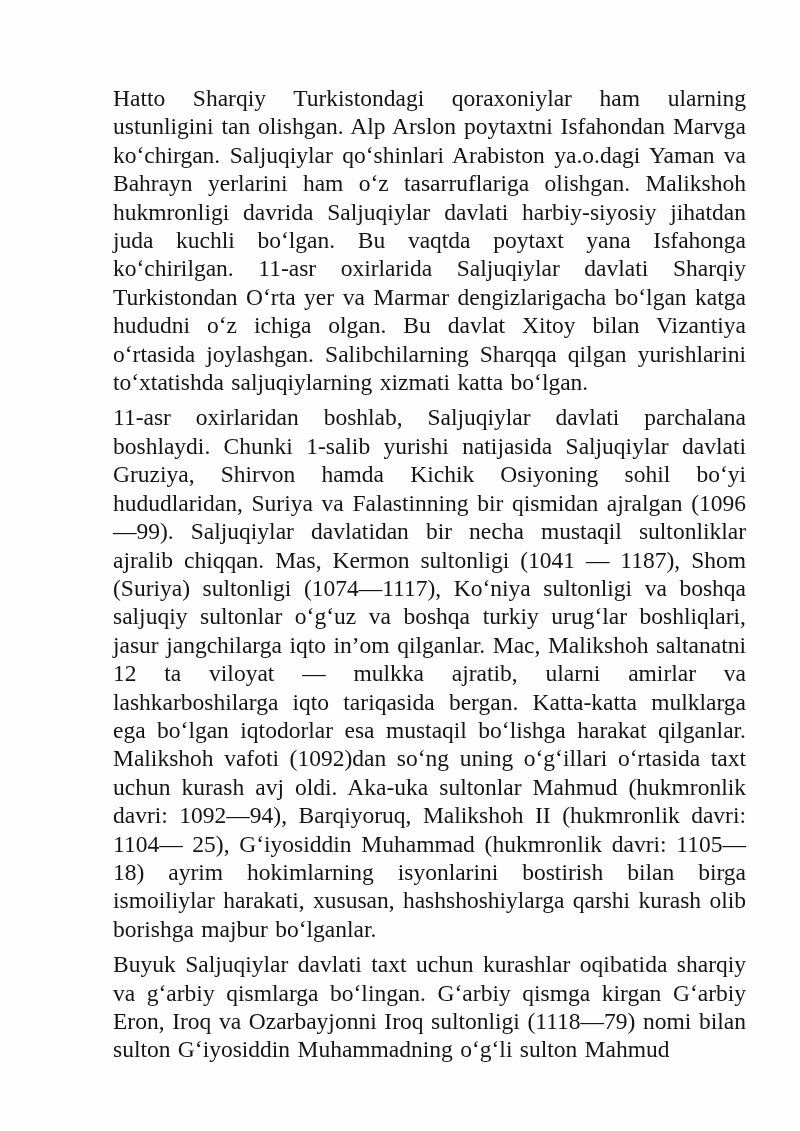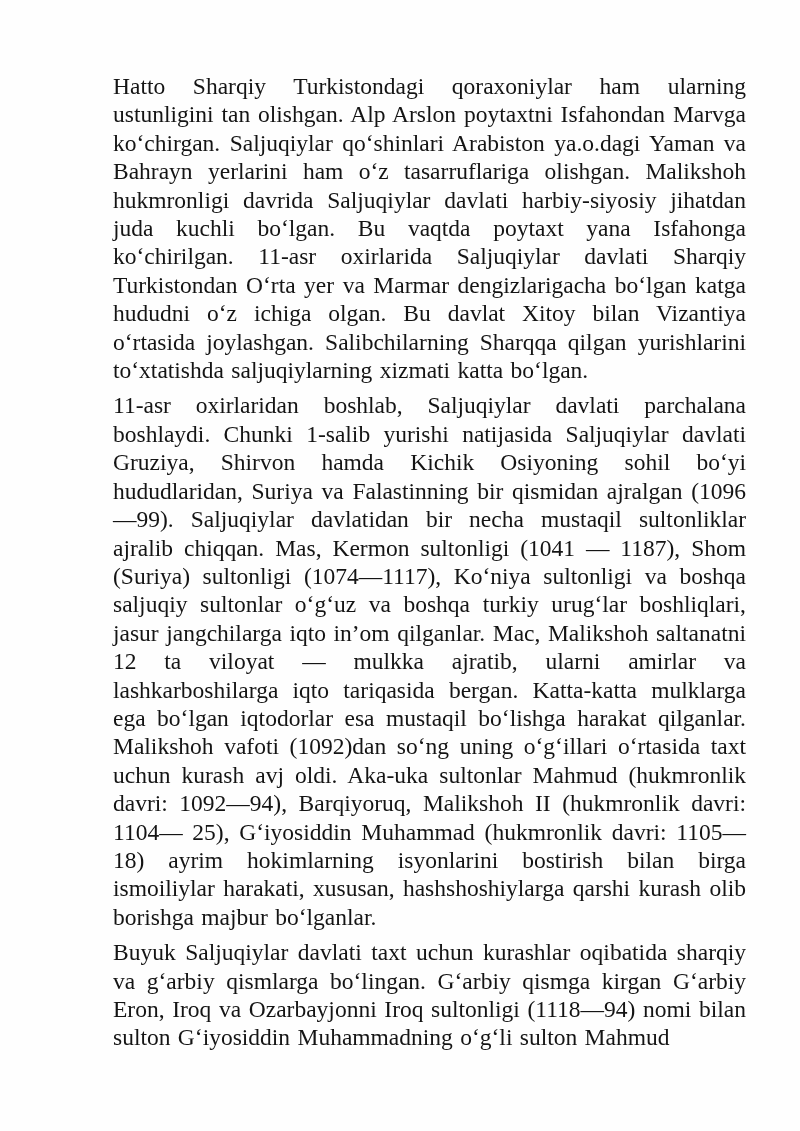--- a/index.html
+++ b/index.html
@@ -11,21 +11,21 @@
     position: relative;
     width: 800px;
     height: 1131px;
     background: #fefefe;
     overflow: hidden;
     font-family: "Liberation Serif", "DejaVu Serif", serif;
   }
   .text-block {
     position: absolute;
     left: 113px;
-    top: 72px;
+    top: 84px;
     width: 633px;
     color: #141414;
     font-size: 23.5px;
     line-height: 28.4px;
     text-align: justify;
     text-justify: inter-word;
   }
   .text-block p {
     margin: 0 0 7px 0;
     word-spacing: 1.5px;
@@ -34,15 +34,15 @@
     margin-bottom: 0;
   }
 </style>
 </head>
 <body>
 
 <div class="page">
   <div class="text-block">
     <p>Hatto Sharqiy Turkistondagi qoraxoniylar ham ularning ustunligini tan olishgan. Alp Arslon poytaxtni Isfahondan Marvga koʻchirgan. Saljuqiylar qoʻshinlari Arabiston ya.o.dagi Yaman va Bahrayn yerlarini ham oʻz tasarruflariga olishgan. Malikshoh hukmronligi davrida Saljuqiylar davlati harbiy-siyosiy jihatdan juda kuchli boʻlgan. Bu vaqtda poytaxt yana Isfahonga koʻchirilgan. 11-asr oxirlarida Saljuqiylar davlati Sharqiy Turkistondan Oʻrta yer va Marmar dengizlarigacha boʻlgan katga hududni oʻz ichiga olgan. Bu davlat Xitoy bilan Vizantiya oʻrtasida joylashgan. Salibchilarning Sharqqa qilgan yurishlarini toʻxtatishda saljuqiylarning xizmati katta boʻlgan.</p>
     <p>11-asr oxirlaridan boshlab, Saljuqiylar davlati parchalana boshlaydi. Chunki 1-salib yurishi natijasida Saljuqiylar davlati Gruziya, Shirvon hamda Kichik Osiyoning sohil boʻyi hududlaridan, Suriya va Falastinning bir qismidan ajralgan (1096—99). Saljuqiylar davlatidan bir necha mustaqil sultonliklar ajralib chiqqan. Mas, Kermon sultonligi (1041 — 1187), Shom (Suriya) sultonligi (1074—1117), Koʻniya sultonligi va boshqa saljuqiy sultonlar oʻgʻuz va boshqa turkiy urugʻlar boshliqlari, jasur jangchilarga iqto in’om qilganlar. Mac, Malikshoh saltanatni 12 ta viloyat — mulkka ajratib, ularni amirlar va lashkarboshilarga iqto tariqasida bergan. Katta-katta mulklarga ega boʻlgan iqtodorlar esa mustaqil boʻlishga harakat qilganlar. Malikshoh vafoti (1092)dan soʻng uning oʻgʻillari oʻrtasida taxt uchun kurash avj oldi. Aka-uka sultonlar Mahmud (hukmronlik davri: 1092—94), Barqiyoruq, Malikshoh II (hukmronlik davri: 1104— 25), Gʻiyosiddin Muhammad (hukmronlik davri: 1105—18) ayrim hokimlarning isyonlarini bostirish bilan birga ismoiliylar harakati, xususan, hashshoshiylarga qarshi kurash olib borishga majbur boʻlganlar.</p>
-    <p>Buyuk Saljuqiylar davlati taxt uchun kurashlar oqibatida sharqiy va gʻarbiy qismlarga boʻlingan. Gʻarbiy qismga kirgan Gʻarbiy Eron, Iroq va Ozarbayjonni Iroq sultonligi (1118—94) nomi bilan sulton Gʻiyosiddin Muhammadning oʻgʻli sulton Mahmud</p>
+    <p>Buyuk Saljuqiylar davlati taxt uchun kurashlar oqibatida sharqiy va gʻarbiy qismlarga boʻlingan. Gʻarbiy qismga kirgan Gʻarbiy Eron, Iroq va Ozarbayjonni Iroq sultonligi (1118—79) nomi bilan sulton Gʻiyosiddin Muhammadning oʻgʻli sulton Mahmud</p>
   </div>
 </div>
 
 </body></html>

